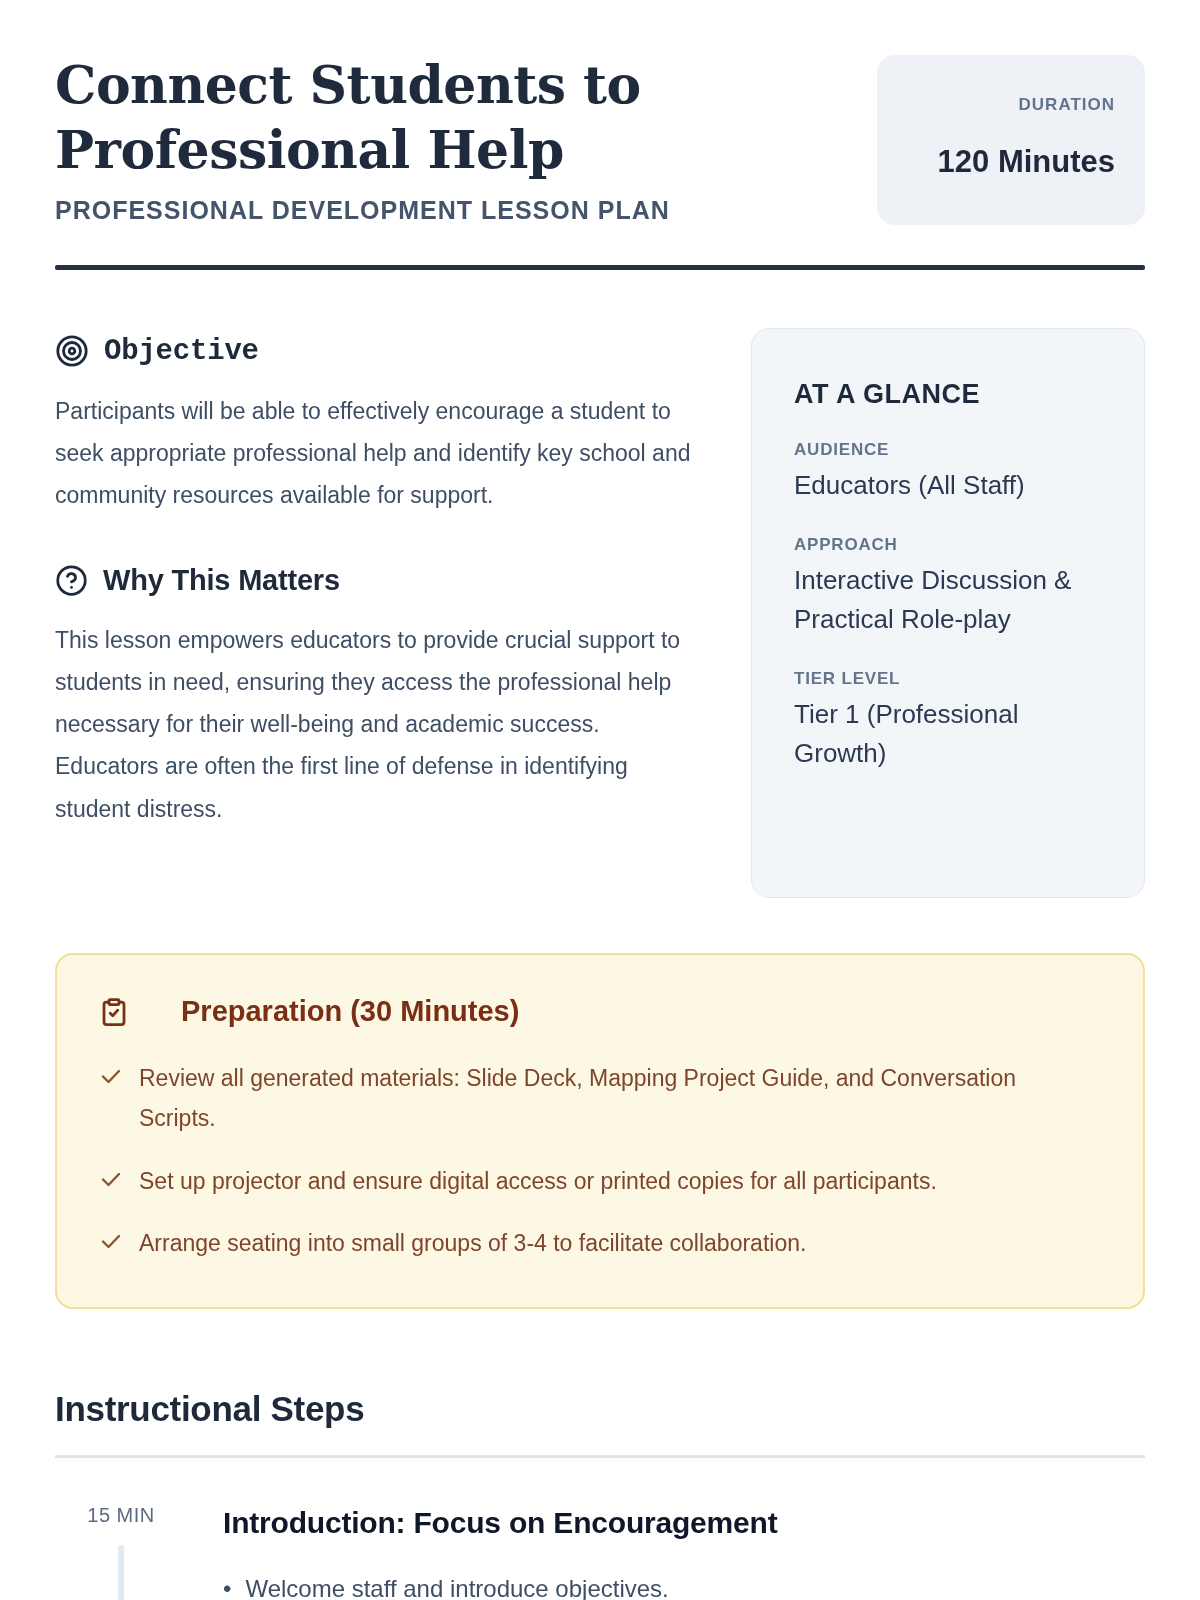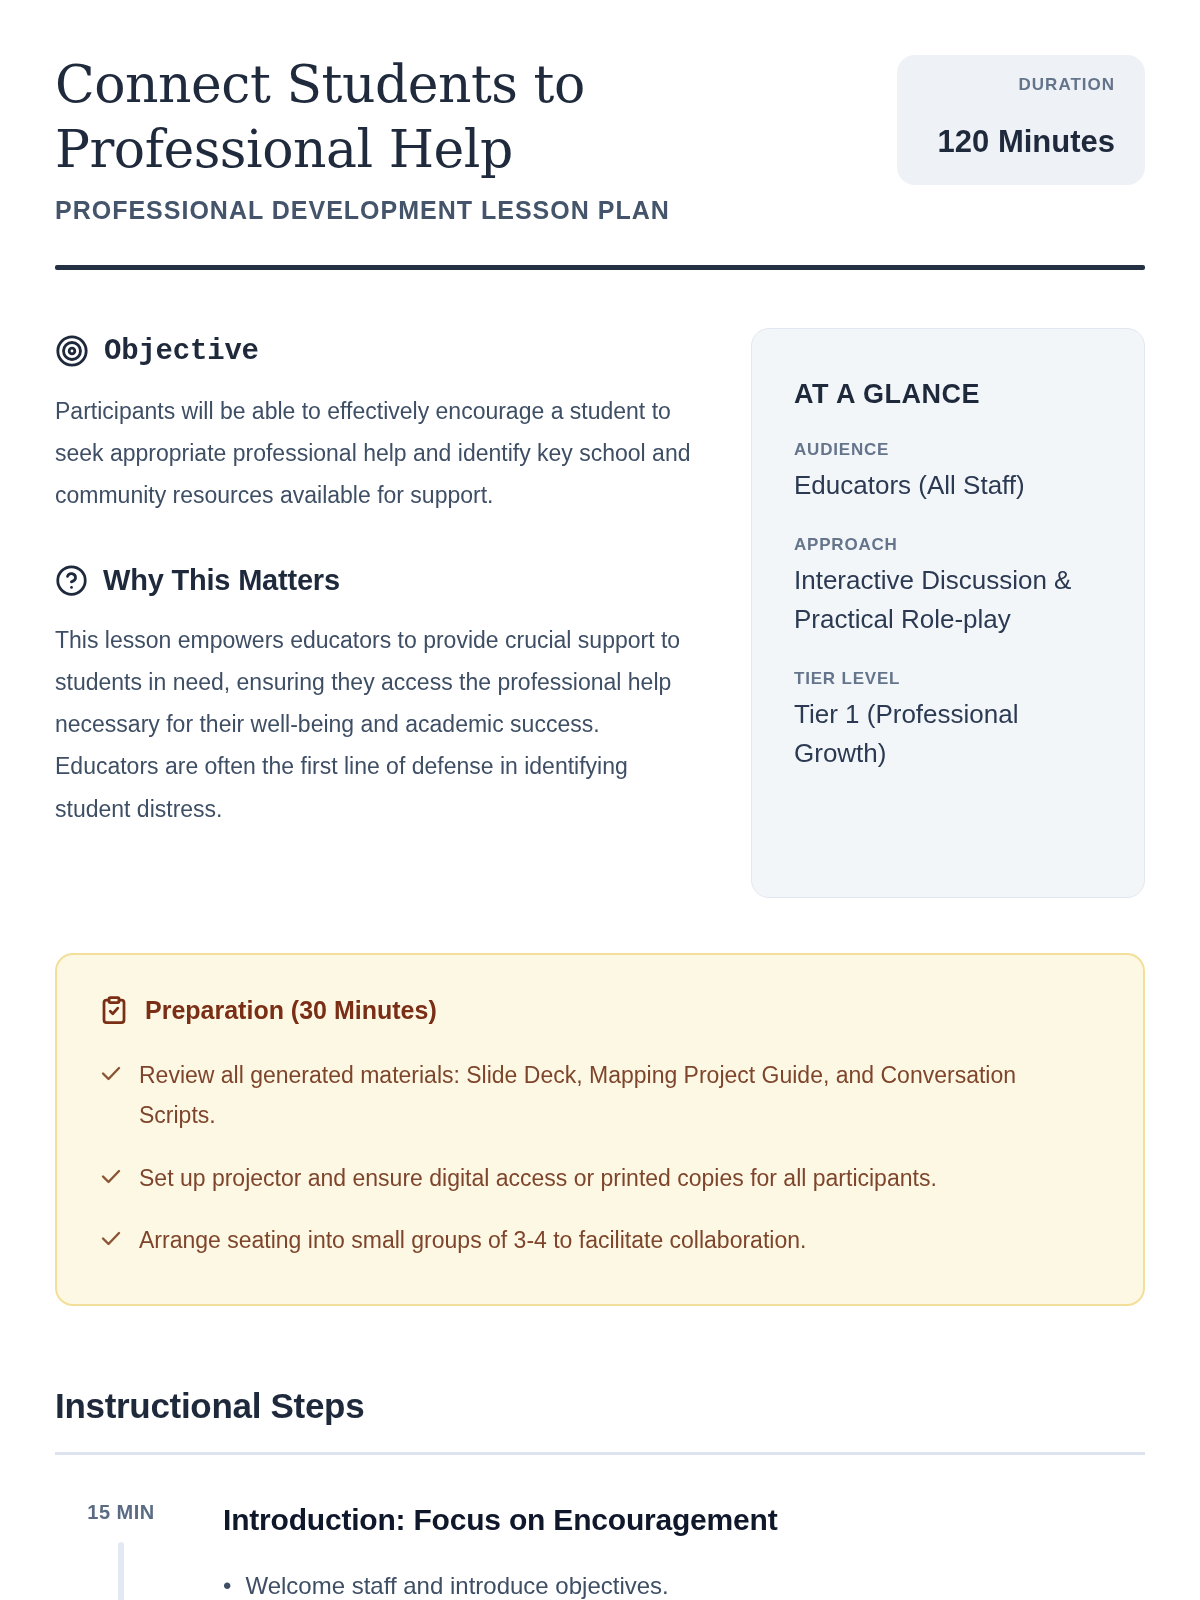--- a/index.html
+++ b/index.html
@@ -11,39 +11,39 @@
     color: #1e293b;
     overflow: hidden;
     padding: 52px 55px 0 55px;
     position: relative;
   }
 
   
   .header { display: flex; justify-content: space-between; align-items: flex-start; }
   .title {
     font-family: "DejaVu Serif", "Liberation Serif", serif;
-    font-weight: normal;
+    font-weight: bold;
     font-size: 52px;
     line-height: 1.25;
     color: #1f2a3c;
     max-width: 660px;
     letter-spacing: -0.5px;
   }
   .subtitle {
     margin-top: 14px;
     font-size: 25px;
     font-weight: 600;
     letter-spacing: 1px;
     color: #44546a;
   }
   .duration-card {
     background: #eef1f6;
     border-radius: 18px;
-    padding: 20px 30px;
-    width: 248px;
+    padding: 40px 30px;
+    width: 268px;
     text-align: right;
     margin-top: 3px;
     flex-shrink: 0;
   }
   .duration-label {
     font-size: 17px; font-weight: bold; letter-spacing: 1px; color: #64748b;
   }
   .duration-value {
     margin-top: 25px;
     font-size: 31px; font-weight: bold; color: #1e293b; line-height: 1.45;
@@ -81,36 +81,36 @@
 
   
   .prep-box {
     margin-top: 55px;
     background: #fdf8e3;
     border: 2px solid #f3df9a;
     border-radius: 18px;
     padding: 40px 42px 44px 42px;
   }
   .prep-heading { display: flex; align-items: center; gap: 16px; }
-  .prep-heading .sh-text { font-size: 25px; font-weight: bold; color: #7a2e16; }
+  .prep-heading .sh-text { font-size: 29px; font-weight: bold; color: #7a2e16; margin-left: 36px; }
   .prep-list { margin-top: 30px; }
   .prep-item { display: flex; gap: 16px; margin-top: 22px; align-items: flex-start; }
   .prep-item:first-child { margin-top: 0; }
   .prep-check { flex-shrink: 0; margin-top: 6px; display: flex; }
   .prep-text { font-size: 23px; line-height: 1.75; color: #7e452c; max-width: 900px; }
 
   
   .steps-heading { margin-top: 80px; font-size: 35px; font-weight: bold; color: #1e293b; letter-spacing: -0.3px; }
   .steps-rule { margin-top: 26px; height: 3px; background: #dde4ee; }
   .step-row { display: flex; margin-top: 46px; }
   .step-left {
     width: 72px; margin-left: 30px; flex-shrink: 0;
     display: flex; flex-direction: column; align-items: center;
   }
-  .step-duration { font-size: 20px; font-weight: bold; color: #5b6b84; letter-spacing: 0.5px; white-space: nowrap; }
+  .step-duration { font-size: 20px; font-weight: normal; color: #5b6b84; letter-spacing: 0.5px; white-space: nowrap; }
   .step-line { width: 6px; background: #e3e9f2; flex: 1; margin-top: 18px; min-height: 60px; border-radius: 3px 3px 0 0; }
   .step-content { margin-left: 66px; padding-top: 2px; }
   .step-title { font-size: 30px; font-weight: bold; color: #0f172a; letter-spacing: -0.2px; }
   .step-bullets { margin-top: 30px; }
   .step-bullet { display: flex; gap: 14px; font-size: 24px; line-height: 1.6; color: #3e4e64; margin-top: 12px; }
   .step-bullet:first-child { margin-top: 0; }
   .bullet-dot { font-size: 24px; color: #3e4e64; }
   svg { display: block; }
 </style>
 </head>

